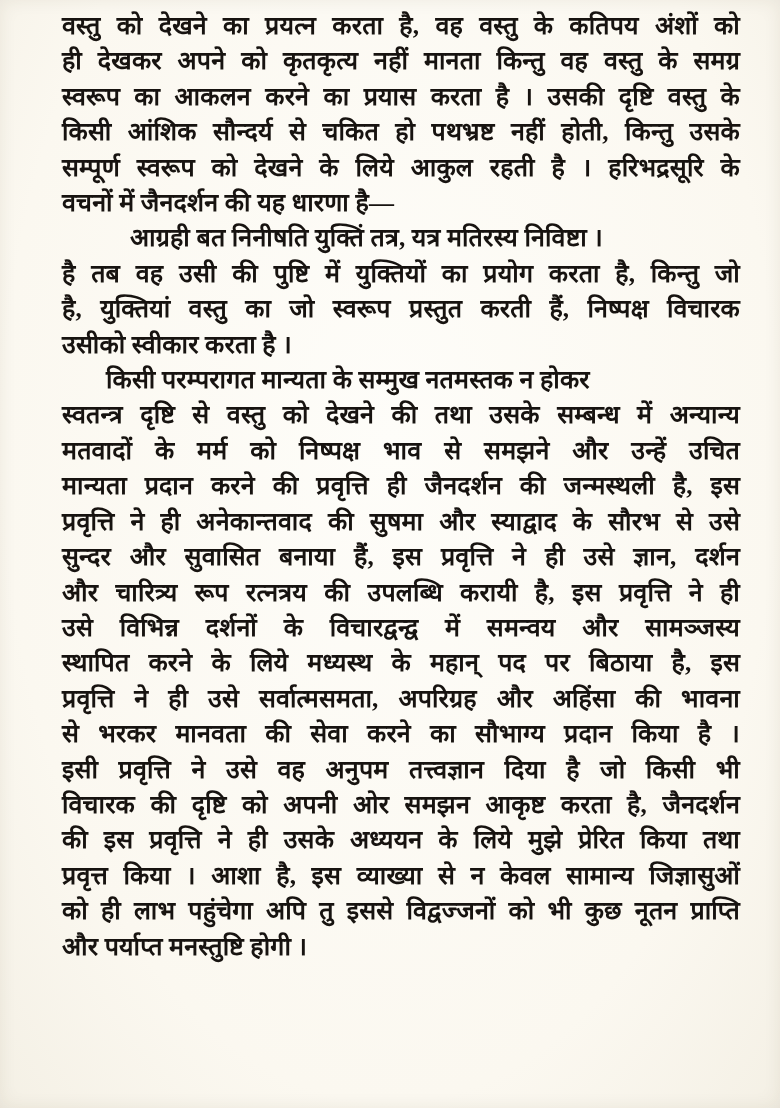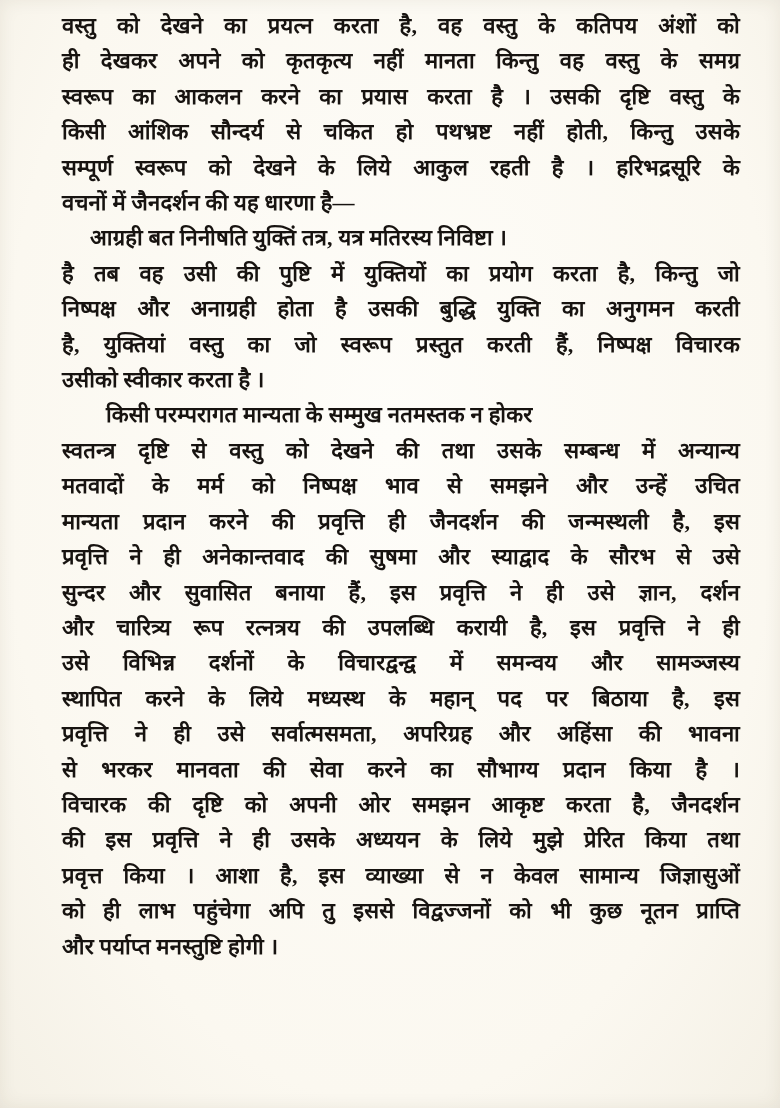--- a/index.html
+++ b/index.html
@@ -10,21 +10,21 @@
   .page {
     position: relative;
     width: 780px;
     height: 1108px;
     box-sizing: border-box;
     background: #fcfaf4;
     background-image: radial-gradient(ellipse at 50% 40%, #fefdf9 0%, #fbf8f0 70%, #f4f0e5 100%);
     box-shadow: inset 0 0 18px rgba(60,50,30,0.08);
     color: #171310;
     font-family: "Liberation Serif", "DejaVu Serif", serif;
-    font-size: 22px;
+    font-size: 25px;
     font-weight: 600;
     padding: 8px 40px 0 62px;
     overflow: hidden;
   }
   .para {
     margin: 0;
   }
   .line {
     line-height: 35.4px;
     text-align: justify;
@@ -32,21 +32,21 @@
     letter-spacing: 0.2px;
   }
   .line.left {
     text-align: right;
     text-align-last: left;
   }
   .line.indent {
     text-indent: 44px;
   }
   .verse .line {
-    margin-left: 28px;
+    margin-left: 68px;
     text-align: center;
     text-align-last: left;
   }
 </style>
 </head>
 <body>
 
 <div class="page">
 
   <div class="para">
@@ -57,37 +57,37 @@
     <div class="line">सम्पूर्ण स्वरूप को देखने के लिये आकुल रहती है । हरिभद्रसूरि के</div>
     <div class="line left">वचनों में जैनदर्शन की यह धारणा है—</div>
   </div>
 
   <div class="para verse">
     <div class="line">आग्रही बत निनीषति युक्तिं तत्र, यत्र मतिरस्य निविष्टा ।</div>
   </div>
 
   <div class="para">
     <div class="line">है तब वह उसी की पुष्टि में युक्तियों का प्रयोग करता है, किन्तु जो</div>
-    <div class="line">निष्पक्ष और अनाग्रही होता है उसकी बुद्धि युक्ति का अनुगमन करती</div>
     <div class="line">है, युक्तियां वस्तु का जो स्वरूप प्रस्तुत करती हैं, निष्पक्ष विचारक</div>
     <div class="line left">उसीको स्वीकार करता है ।</div>
   </div>
 
   <div class="para">
     <div class="line indent left">किसी परम्परागत मान्यता के सम्मुख नतमस्तक न होकर</div>
     <div class="line">स्वतन्त्र दृष्टि से वस्तु को देखने की तथा उसके सम्बन्ध में अन्यान्य</div>
     <div class="line">मतवादों के मर्म को निष्पक्ष भाव से समझने और उन्हें उचित</div>
     <div class="line">मान्यता प्रदान करने की प्रवृत्ति ही जैनदर्शन की जन्मस्थली है, इस</div>
     <div class="line">प्रवृत्ति ने ही अनेकान्तवाद की सुषमा और स्याद्वाद के सौरभ से उसे</div>
     <div class="line">सुन्दर और सुवासित बनाया हैं, इस प्रवृत्ति ने ही उसे ज्ञान, दर्शन</div>
     <div class="line">और चारित्र्य रूप रत्नत्रय की उपलब्धि करायी है, इस प्रवृत्ति ने ही</div>
     <div class="line">उसे विभिन्न दर्शनों के विचारद्वन्द्व में समन्वय और सामञ्जस्य</div>
     <div class="line">स्थापित करने के लिये मध्यस्थ के महान् पद पर बिठाया है, इस</div>
     <div class="line">प्रवृत्ति ने ही उसे सर्वात्मसमता, अपरिग्रह और अहिंसा की भावना</div>
     <div class="line">से भरकर मानवता की सेवा करने का सौभाग्य प्रदान किया है ।</div>
+    <div class="line">इसी प्रवृत्ति ने उसे वह अनुपम तत्त्वज्ञान दिया है जो किसी भी</div>
     <div class="line">विचारक की दृष्टि को अपनी ओर समझन आकृष्ट करता है, जैनदर्शन</div>
     <div class="line">की इस प्रवृत्ति ने ही उसके अध्ययन के लिये मुझे प्रेरित किया तथा</div>
     <div class="line">प्रवृत्त किया । आशा है, इस व्याख्या से न केवल सामान्य जिज्ञासुओं</div>
     <div class="line">को ही लाभ पहुंचेगा अपि तु इससे विद्वज्जनों को भी कुछ नूतन प्राप्ति</div>
     <div class="line left">और पर्याप्त मनस्तुष्टि होगी ।</div>
   </div>
 
 </div>
 
 </body></html>

